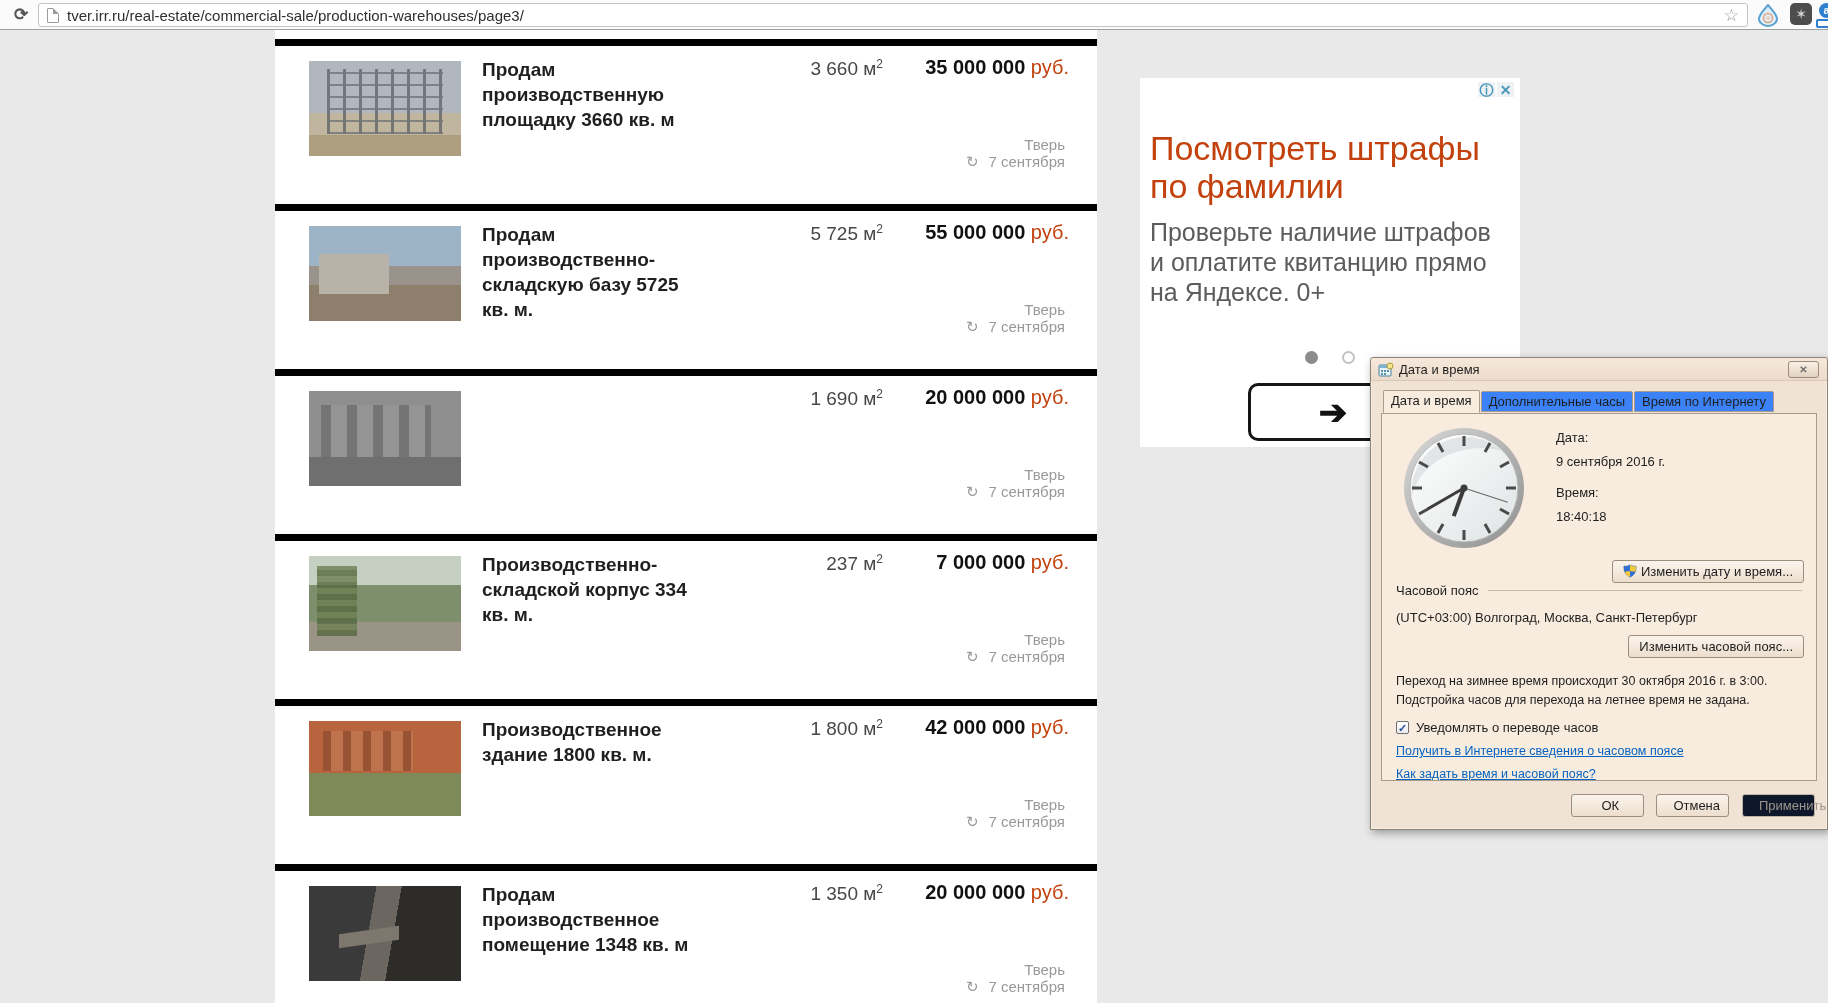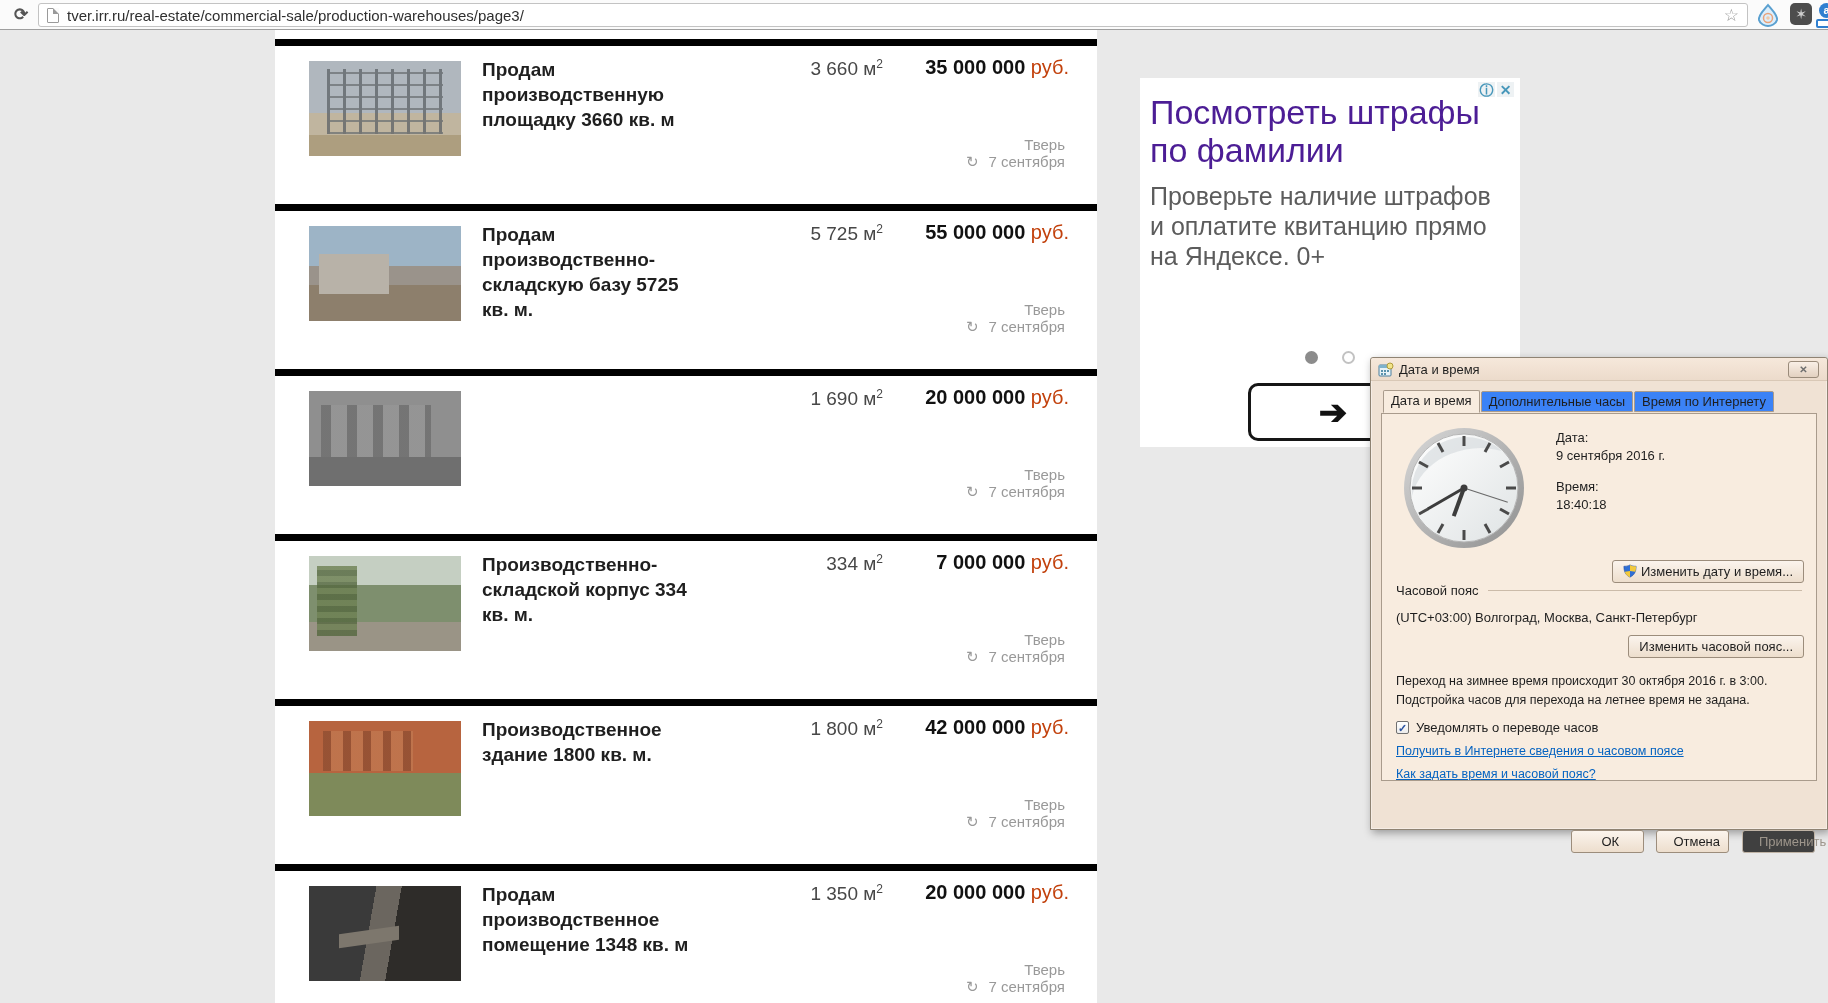--- a/index.html
+++ b/index.html
@@ -62,21 +62,21 @@
   .l-city { position:absolute; right:32px; top:90px; font-size:15px; color:#999; }
   .l-date { position:absolute; right:32px; top:107px; font-size:15px; color:#999; white-space:nowrap; }
   .l-date .refresh { color:#9a9a9a; font-size:15px; margin-right:10px; }
 
   
   .ad { position:absolute; left:1140px; top:78px; width:380px; height:369px;
     background:#fff; z-index:5; }
   .ad-ctrl { position:absolute; top:4px; right:6px; font-size:14px; color:#4797ba; }
   .ad-ctrl span { display:inline-block; width:17px; height:15px; text-align:center;
     background:#eef2f4; margin-left:2px; cursor:pointer; font-weight:bold; }
-  .ad-title { padding:15px 10px 0 10px; font-size:34px; line-height:38px; color:#4c1d95; cursor:pointer; }
+  .ad-title { padding:15px 10px 0 10px; font-size:34px; line-height:38px; color:#c2410c; cursor:pointer;margin-top:36px; }
   .ad-body { padding:12px 10px 0 10px; font-size:25px; line-height:30px; color:#5c5c5c; cursor:pointer; }
   .ad-dots { position:absolute; left:0; top:272px; width:100%; text-align:center; }
   .dot { display:inline-block; width:13px; height:13px; border-radius:50%; margin:0 10px; cursor:pointer; }
   .dot-on { background:#8c8c8c; }
   .dot-off { background:#fff; border:2px solid #c2c2c2; }
   .ad-arrow { position:absolute; left:108px; top:305px; width:170px; height:58px;
     border:3px solid #161616; border-radius:10px; background:#fff; cursor:pointer;
     text-align:center; line-height:52px; font-size:34px; font-weight:bold; color:#111; }
 
   
@@ -95,41 +95,41 @@
   .tabs { position:relative; top:1px; padding-left:2px; }
   .tab { display:inline-block; height:21px; line-height:20px; padding:0 7px; font-size:13px;
     border:1px solid #a99b8c; background:#3b82f6; margin-right:1px; cursor:pointer;
     border-radius:2px 2px 0 0; position:relative; }
   .tab-active { background:#f8ecdf; border-bottom:1px solid #f8ecdf; height:23px; top:-1px; z-index:2; }
   .panel { border:1px solid #a99b8c; background:#f8ecdf; height:368px; padding:12px 14px; overflow:hidden; }
   .dt-row { display:flex; }
   .clock { width:124px; height:124px; flex:0 0 124px; margin-left:6px; }
   .dt-col { flex:1; padding-left:30px; padding-top:4px; }
   .dt-label { margin-top:0; }
-  .dt-val { margin-top:3px; }
+  .dt-val { margin-top:9px; }
   .dt-gap { height:16px; }
   .winbtn { display:inline-block; background:linear-gradient(#fbf4ed,#eddecd);
     border:1px solid #9c8d7c; border-radius:3px; font-size:13px; color:#1e1e1e;
     height:23px; line-height:21px; padding:0 10px; cursor:pointer; text-align:center; }
   .btn-dt { margin-top:10px; float:right; margin-right:-2px; }
   .shield { width:14px; height:14px; vertical-align:-2px; margin-right:4px; }
   .sect { margin-top:14px; display:flex; align-items:center; clear:both; }
   .sect-line { flex:1; height:1px; background:#cbbba9; margin-left:10px; }
   .tz-val { margin-top:12px; }
   .btn-tz { float:right; margin-top:10px; margin-right:-2px; }
   .dst-note { clear:both; padding-top:14px; font-size:12.5px; line-height:19px; }
   .chk-row { margin-top:10px; display:flex; align-items:center; cursor:pointer; }
   .chk { width:13px; height:13px; background:linear-gradient(#fff,#ececec);
     border:1px solid #707070; border-radius:2px; font-size:11px; line-height:12px;
     text-align:center; color:#2a52a0; font-weight:bold; margin-right:7px; }
   .dlg-link { display:block; margin-top:9px; color:#0563c1; text-decoration:underline;
     font-size:12.5px; cursor:pointer; width:max-content; }
   .dlg-btnrow { text-align:right; padding:13px 2px 0 0; }
   .dlg-btnrow .winbtn { width:73px; margin-left:9px;padding-left:16px; }
-  .btn-disabled { color:#9d958b; background:#404040; border-color:#c0b4a6; cursor:default;margin-top:36px; }
+  .btn-disabled { color:#9d958b; background:#0f172a; border-color:#c0b4a6; cursor:default; }
 </style>
 </head>
 <body>
 
 <div class="chrome">
   <div class="reload">⟳</div>
   <div class="addrbar">
     <div class="doc-ico"></div>
     <div class="url">tver.irr.ru/real-estate/commercial-sale/production-warehouses/page3/</div>
     <div class="star">☆</div>
@@ -174,21 +174,21 @@
     <div class="thumb ph3"></div>
     <div class="l-area"><span>1 690 м</span><sup>2</sup></div>
     <div class="l-price"><span class="val">20 000 000</span> <span class="cur">руб.</span></div>
     <div class="l-city">Тверь</div>
     <div class="l-date"><span class="refresh">↻</span><span>7 сентября</span></div>
   </div>
 
   <div class="listing">
     <div class="thumb ph4"></div>
     <div class="l-title">Производственно-складской корпус 334 кв. м.</div>
-    <div class="l-area"><span>334 м</span><sup>2</sup></div>
+    <div class="l-area"><span>237 м</span><sup>2</sup></div>
     <div class="l-price"><span class="val">7 000 000</span> <span class="cur">руб.</span></div>
     <div class="l-city">Тверь</div>
     <div class="l-date"><span class="refresh">↻</span><span>7 сентября</span></div>
   </div>
 
   <div class="listing">
     <div class="thumb ph5"></div>
     <div class="l-title">Производственное здание 1800 кв. м.</div>
     <div class="l-area"><span>1 800 м</span><sup>2</sup></div>
     <div class="l-price"><span class="val">42 000 000</span> <span class="cur">руб.</span></div>

